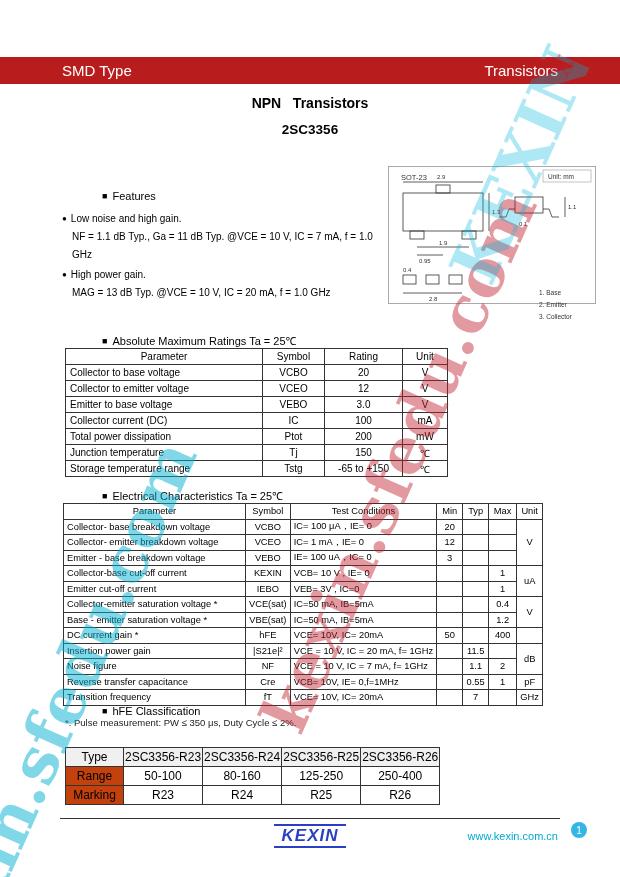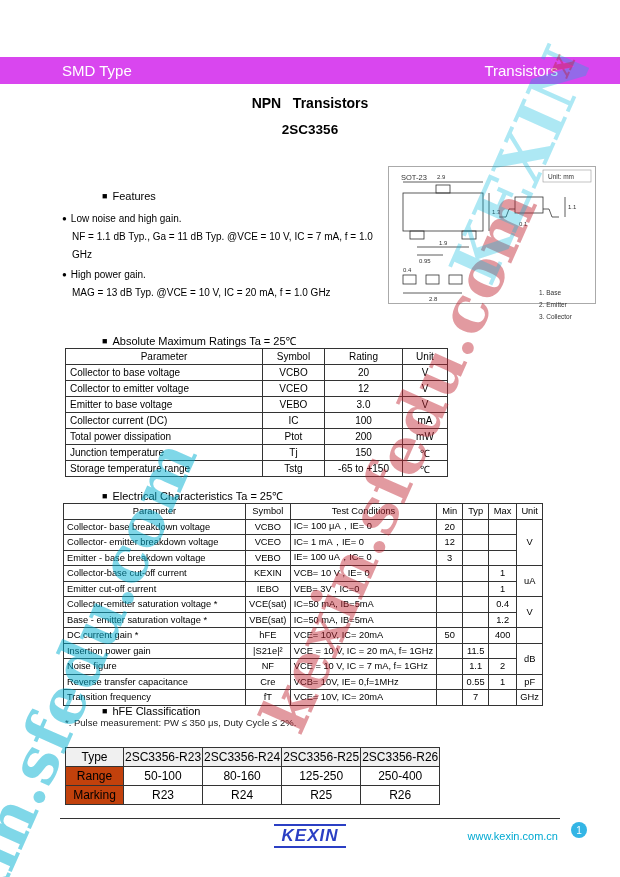--- a/index.html
+++ b/index.html
@@ -1,19 +1,19 @@
 <!DOCTYPE html>
 <html><head>
 <meta charset="utf-8">
 <style>
   html,body{margin:0;padding:0;background:#9a9a9a;}
   .page{position:relative;width:620px;height:877px;background:#fff;margin:0 auto;
         font-family:"Liberation Sans",sans-serif;color:#000;overflow:hidden;}
   
-  .topbar{position:absolute;left:0;top:57px;width:620px;height:27px;background:#d946ef;
+  .topbar{position:absolute;left:0;top:57px;width:620px;height:27px;background:#b91c1c;
           display:flex;align-items:center;justify-content:space-between;box-sizing:border-box;
           padding:0 62px;color:#fff;font-size:15px;}
   
   .title1{position:absolute;top:95px;left:0;width:100%;text-align:center;font-size:14px;font-weight:bold;white-space:pre;}
   .title2{position:absolute;top:122px;left:0;width:100%;text-align:center;font-size:13.5px;font-weight:bold;}
   
   .sec-head{position:absolute;left:62px;font-size:11px;margin-left:40px;}
   .sq{font-size:9px;margin-right:5px;vertical-align:1px;}
   
   .features{position:absolute;left:62px;top:210px;font-size:10px;line-height:18px;width:330px;}

